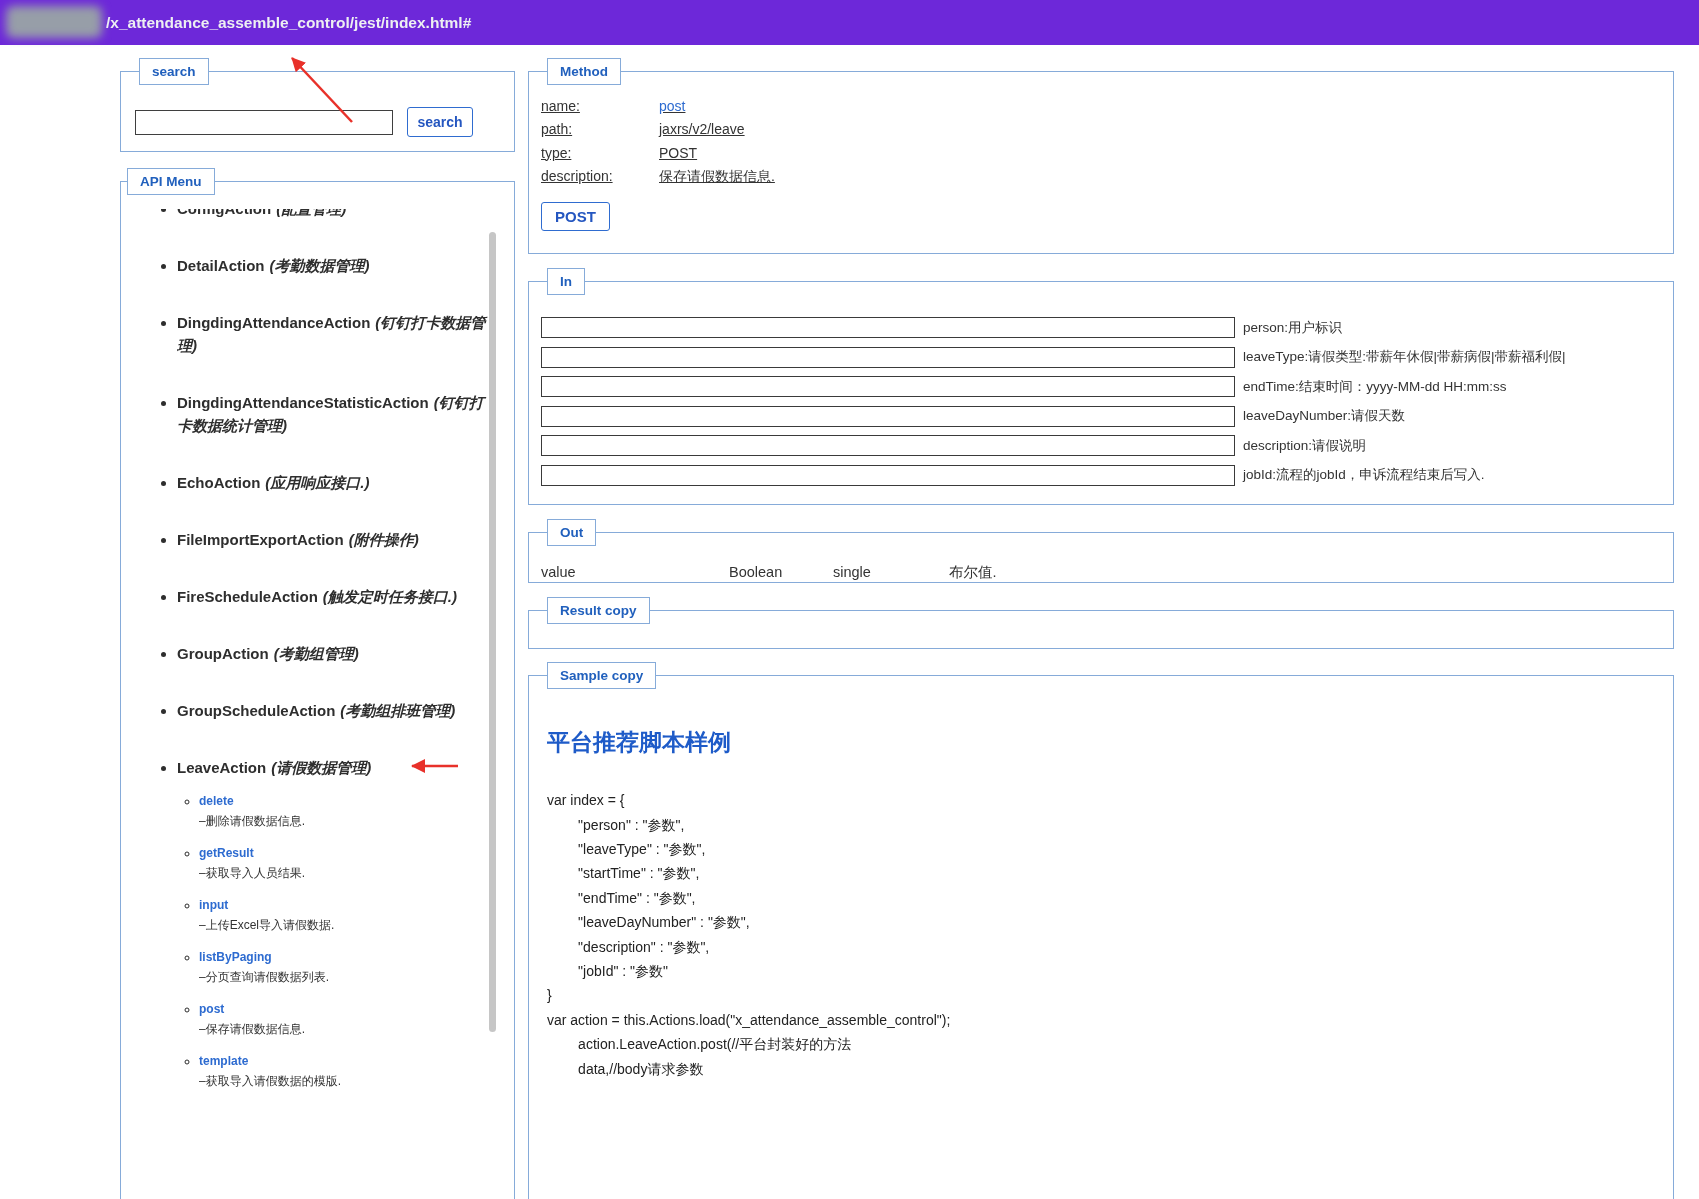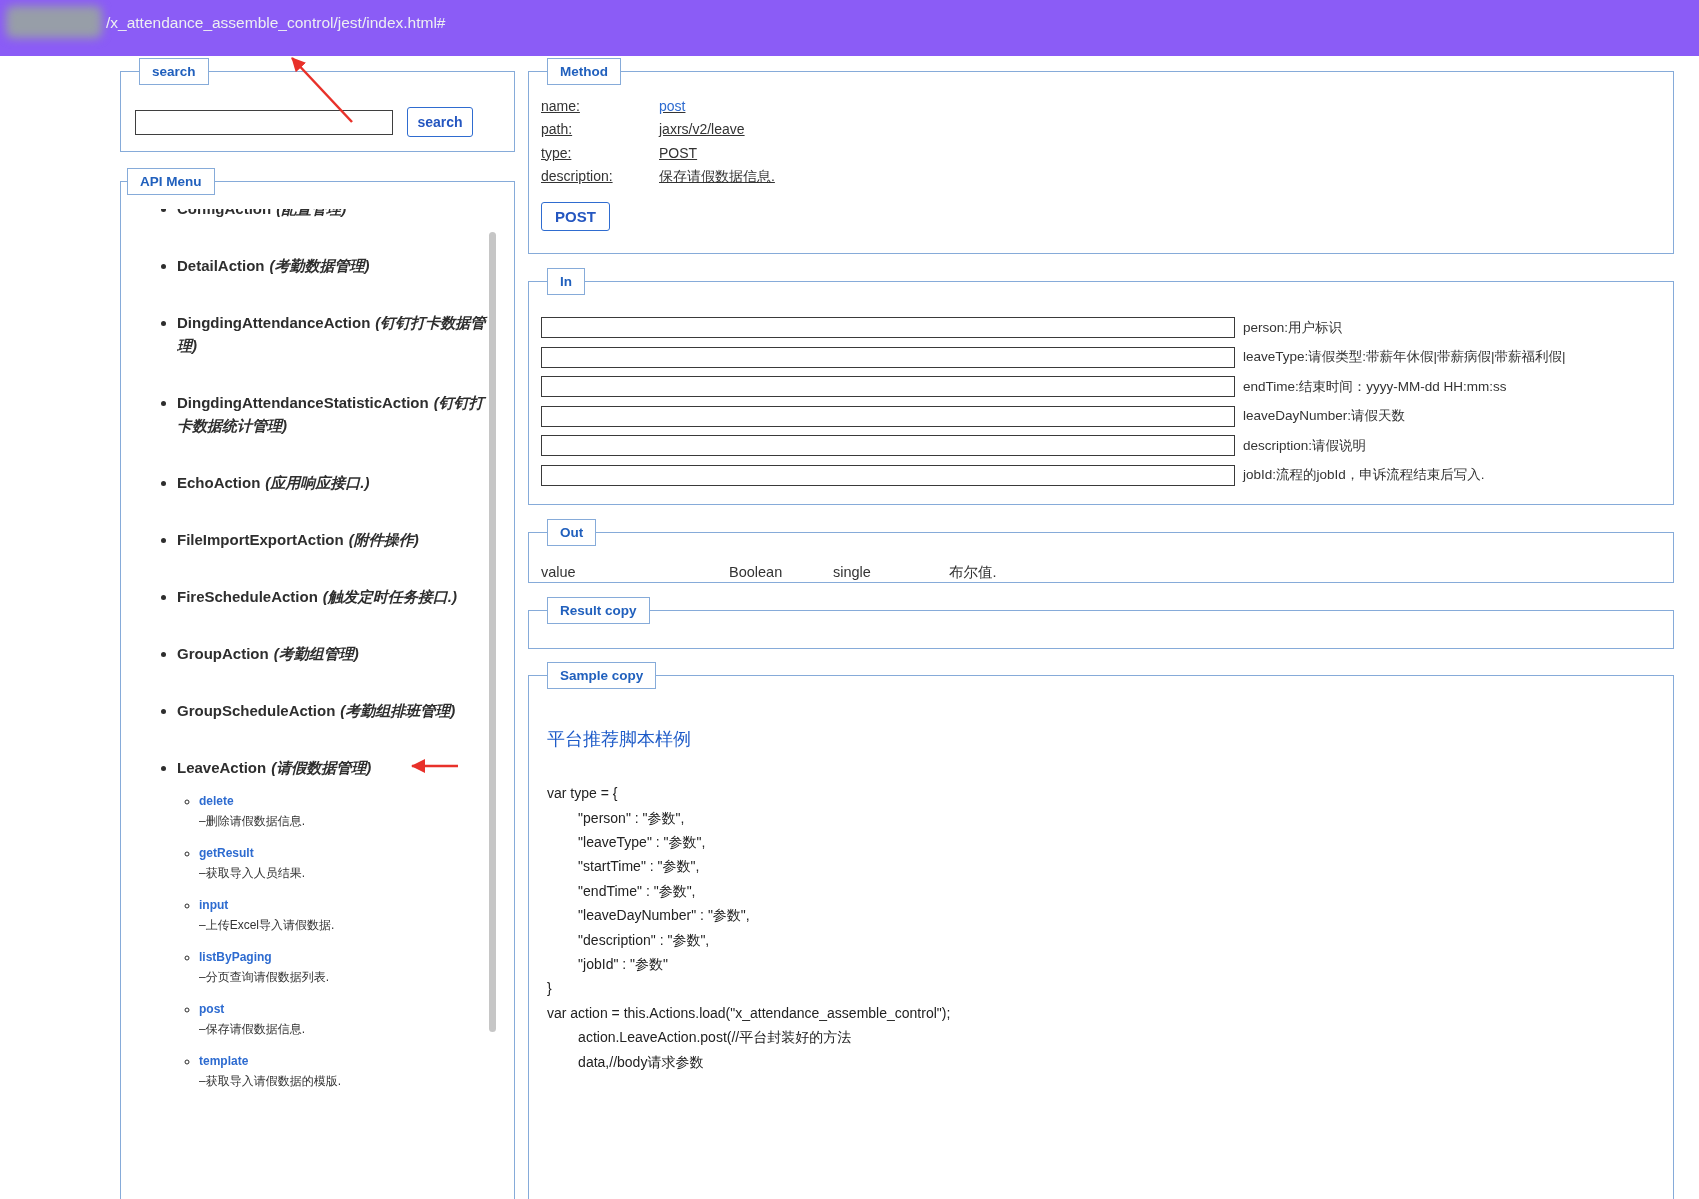--- a/index.html
+++ b/index.html
@@ -1,21 +1,21 @@
 <!DOCTYPE html>
 <html><head>
 <meta charset="utf-8">
 <style>
   html,body{margin:0;padding:0;}
   body{
     width:1699px;height:1199px;overflow:hidden;position:relative;
     background:#ffffff;font-family:"Liberation Sans",sans-serif;color:#333;
   }
   
-  .topbar{position:absolute;left:0;top:0;width:1699px;height:56px;background:#8b5cf6;}
+  .topbar{position:absolute;left:0;top:0;width:1699px;height:45px;background:#6d28d9;font-weight:bold;}
   .redaction{position:absolute;left:6px;top:6px;width:96px;height:32px;background:#979ea8;
     border-radius:7px;filter:blur(5px);}
   .url-text{position:absolute;left:106px;top:0;line-height:45px;font-size:15.5px;color:#edeff2;}
 
   
   fieldset{border:1px solid #86abd9;margin:0;padding:0 12px 12px;background:#fff;}
   legend{border:1px solid #86abd9;padding:5px 12px;font-size:13.5px;font-weight:bold;
     color:#2160bd;margin-left:6px;background:#fff;}
 
   .left-col{position:absolute;left:120px;top:58px;width:395px;}
@@ -65,21 +65,21 @@
   .out-name{width:188px;flex:none;}
   .out-type{width:104px;flex:none;}
   .out-card{width:116px;flex:none;}
 
   
   .fs-result{margin-top:14px;padding-bottom:10px;}
   .result-empty{height:14px;}
 
   
   .fs-sample{margin-top:13px;height:600px;box-sizing:border-box;}
-  .sample-heading{color:#1e5bc8;font-size:18px;font-weight:normal;margin:38px 0 0 6px;}
+  .sample-heading{color:#1e5bc8;font-size:23px;font-weight:bold;margin:38px 0 0 6px;}
   .code{margin:30px 0 0 6px;font-size:14px;line-height:24.4px;color:#222;}
   .code-line{white-space:pre;}
 
   
   .arrows{position:absolute;left:0;top:0;width:1699px;height:1199px;pointer-events:none;z-index:100;}
 </style>
 </head>
 <body>
 
 <div class="topbar">
@@ -230,21 +230,21 @@
 
   <fieldset class="fs-result">
     <legend>Result copy</legend>
     <div class="result-empty"></div>
   </fieldset>
 
   <fieldset class="fs-sample">
     <legend>Sample copy</legend>
     <div class="sample-heading">平台推荐脚本样例</div>
     <div class="code">
-      <div class="code-line">var type = {</div>
+      <div class="code-line">var index = {</div>
       <div class="code-line">        "person" : "参数",</div>
       <div class="code-line">        "leaveType" : "参数",</div>
       <div class="code-line">        "startTime" : "参数",</div>
       <div class="code-line">        "endTime" : "参数",</div>
       <div class="code-line">        "leaveDayNumber" : "参数",</div>
       <div class="code-line">        "description" : "参数",</div>
       <div class="code-line">        "jobId" : "参数"</div>
       <div class="code-line">}</div>
       <div class="code-line">var action = this.Actions.load("x_attendance_assemble_control");</div>
       <div class="code-line">        action.LeaveAction.post(//平台封装好的方法</div>

